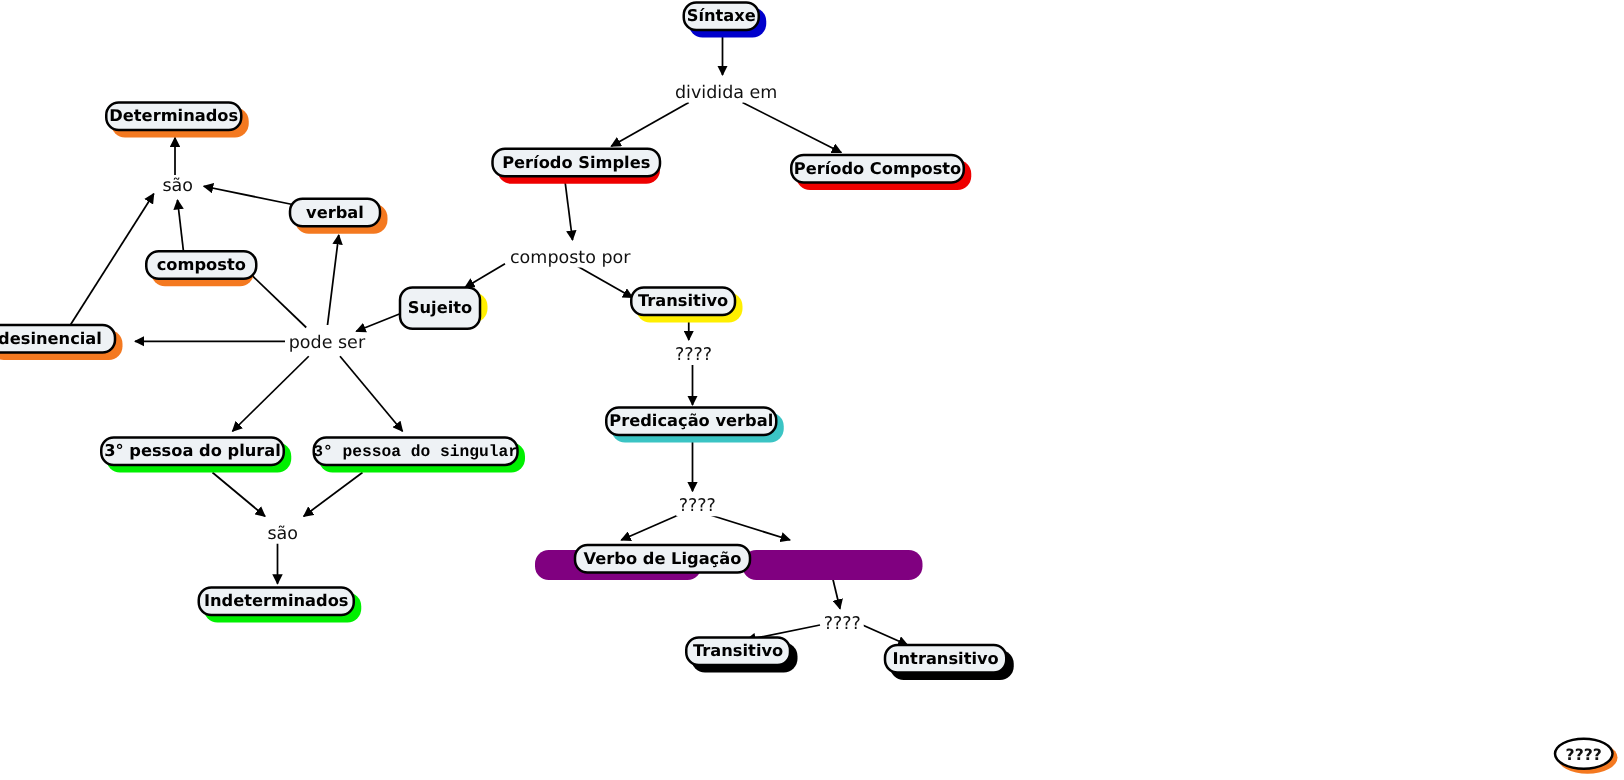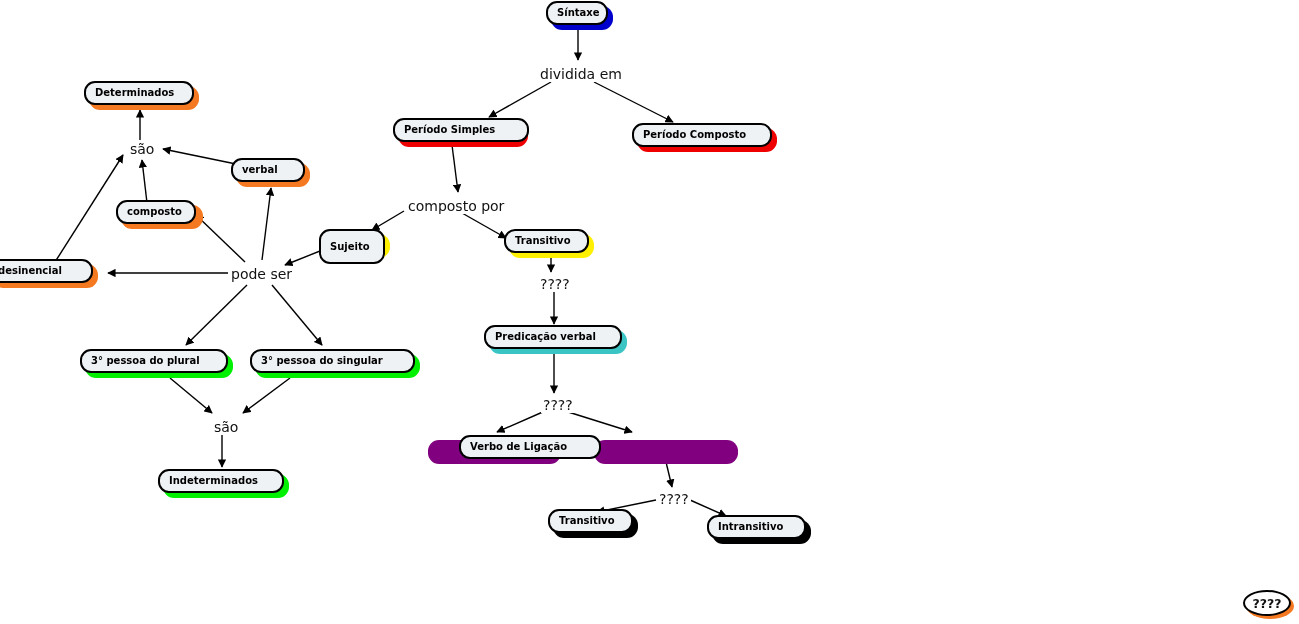--- a/index.html
+++ b/index.html
@@ -25,27 +25,27 @@
   }
   
   .node {
     position: absolute;
     box-sizing: border-box;
     background: #eef2f5;
     border: 2px solid #000000;
     border-radius: 11px;
     color: #000000;
     font-weight: bold;
-    font-size: 10px;
+    font-size: 13px;
     line-height: 1;
     display: flex;
     align-items: center;
-    justify-content: flex-start;
+    justify-content: center;
     white-space: nowrap;
-    padding: 0 9px;
+    padding: 0 24px;
     z-index: 3;
   }
   .node .nlabel { display: block; }
   
   .nshadow {
     position: absolute;
     border-radius: 11px;
     z-index: 2;
   }
   
@@ -206,33 +206,33 @@
   </div>
 
   <div class="node" style="left:84px;top:81px;width:110px;height:24px;">
     <span class="nlabel">Determinados</span>
   </div>
 
   <div class="node" style="left:231px;top:158px;width:74px;height:24px;">
     <span class="nlabel">verbal</span>
   </div>
 
-  <div class="node" style="left:116px;top:200px;width:80px;height:24px;">
+  <div class="node" style="left:116px;top:200px;width:90px;height:24px;">
     <span class="nlabel">composto</span>
   </div>
 
   <div class="node" style="left:-13px;top:259px;width:106px;height:24px;">
     <span class="nlabel">desinencial</span>
   </div>
 
   <div class="node" style="left:80px;top:349px;width:148px;height:24px;">
     <span class="nlabel">3° pessoa do plural</span>
   </div>
 
-  <div class="node" style="left:250px;top:349px;width:165px;height:24px;">
+  <div class="node" style="left:250px;top:349px;width:165px;height:24px;font-family:Liberation Mono, monospace;">
     <span class="nlabel">3° pessoa do singular</span>
   </div>
 
   <div class="node" style="left:158px;top:469px;width:126px;height:24px;">
     <span class="nlabel">Indeterminados</span>
   </div>
 
   <div class="linklabel" style="left:538px;top:66px;">dividida em</div>
   <div class="linklabel" style="left:406px;top:198px;">composto por</div>
   <div class="linklabel" style="left:229px;top:266px;">pode ser</div>

